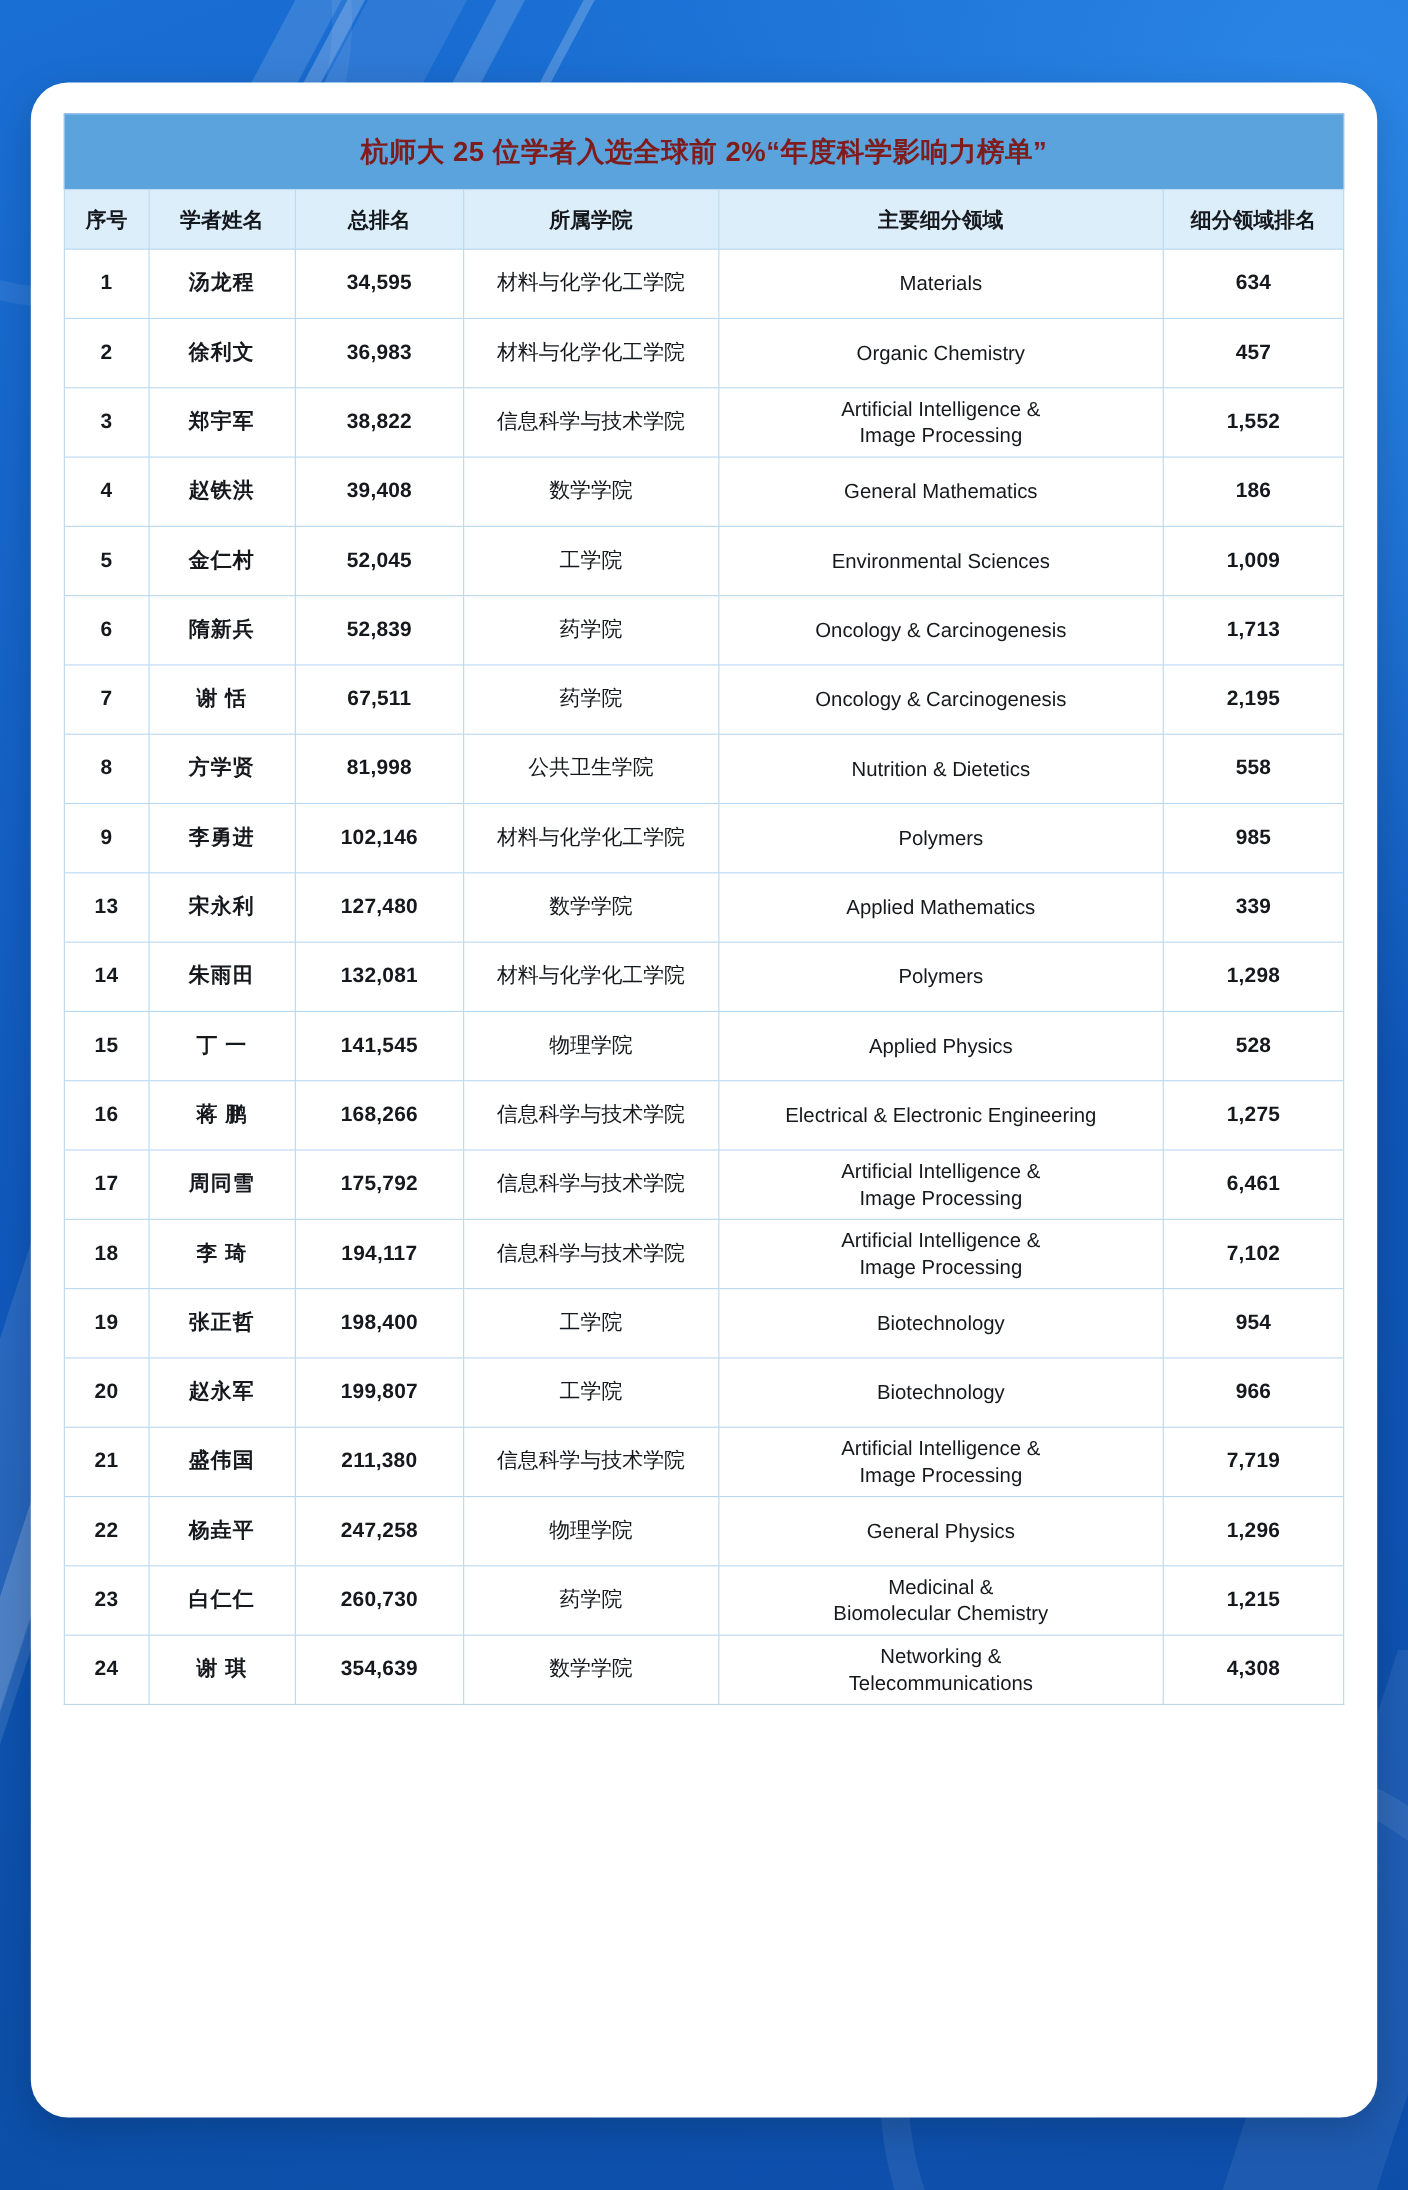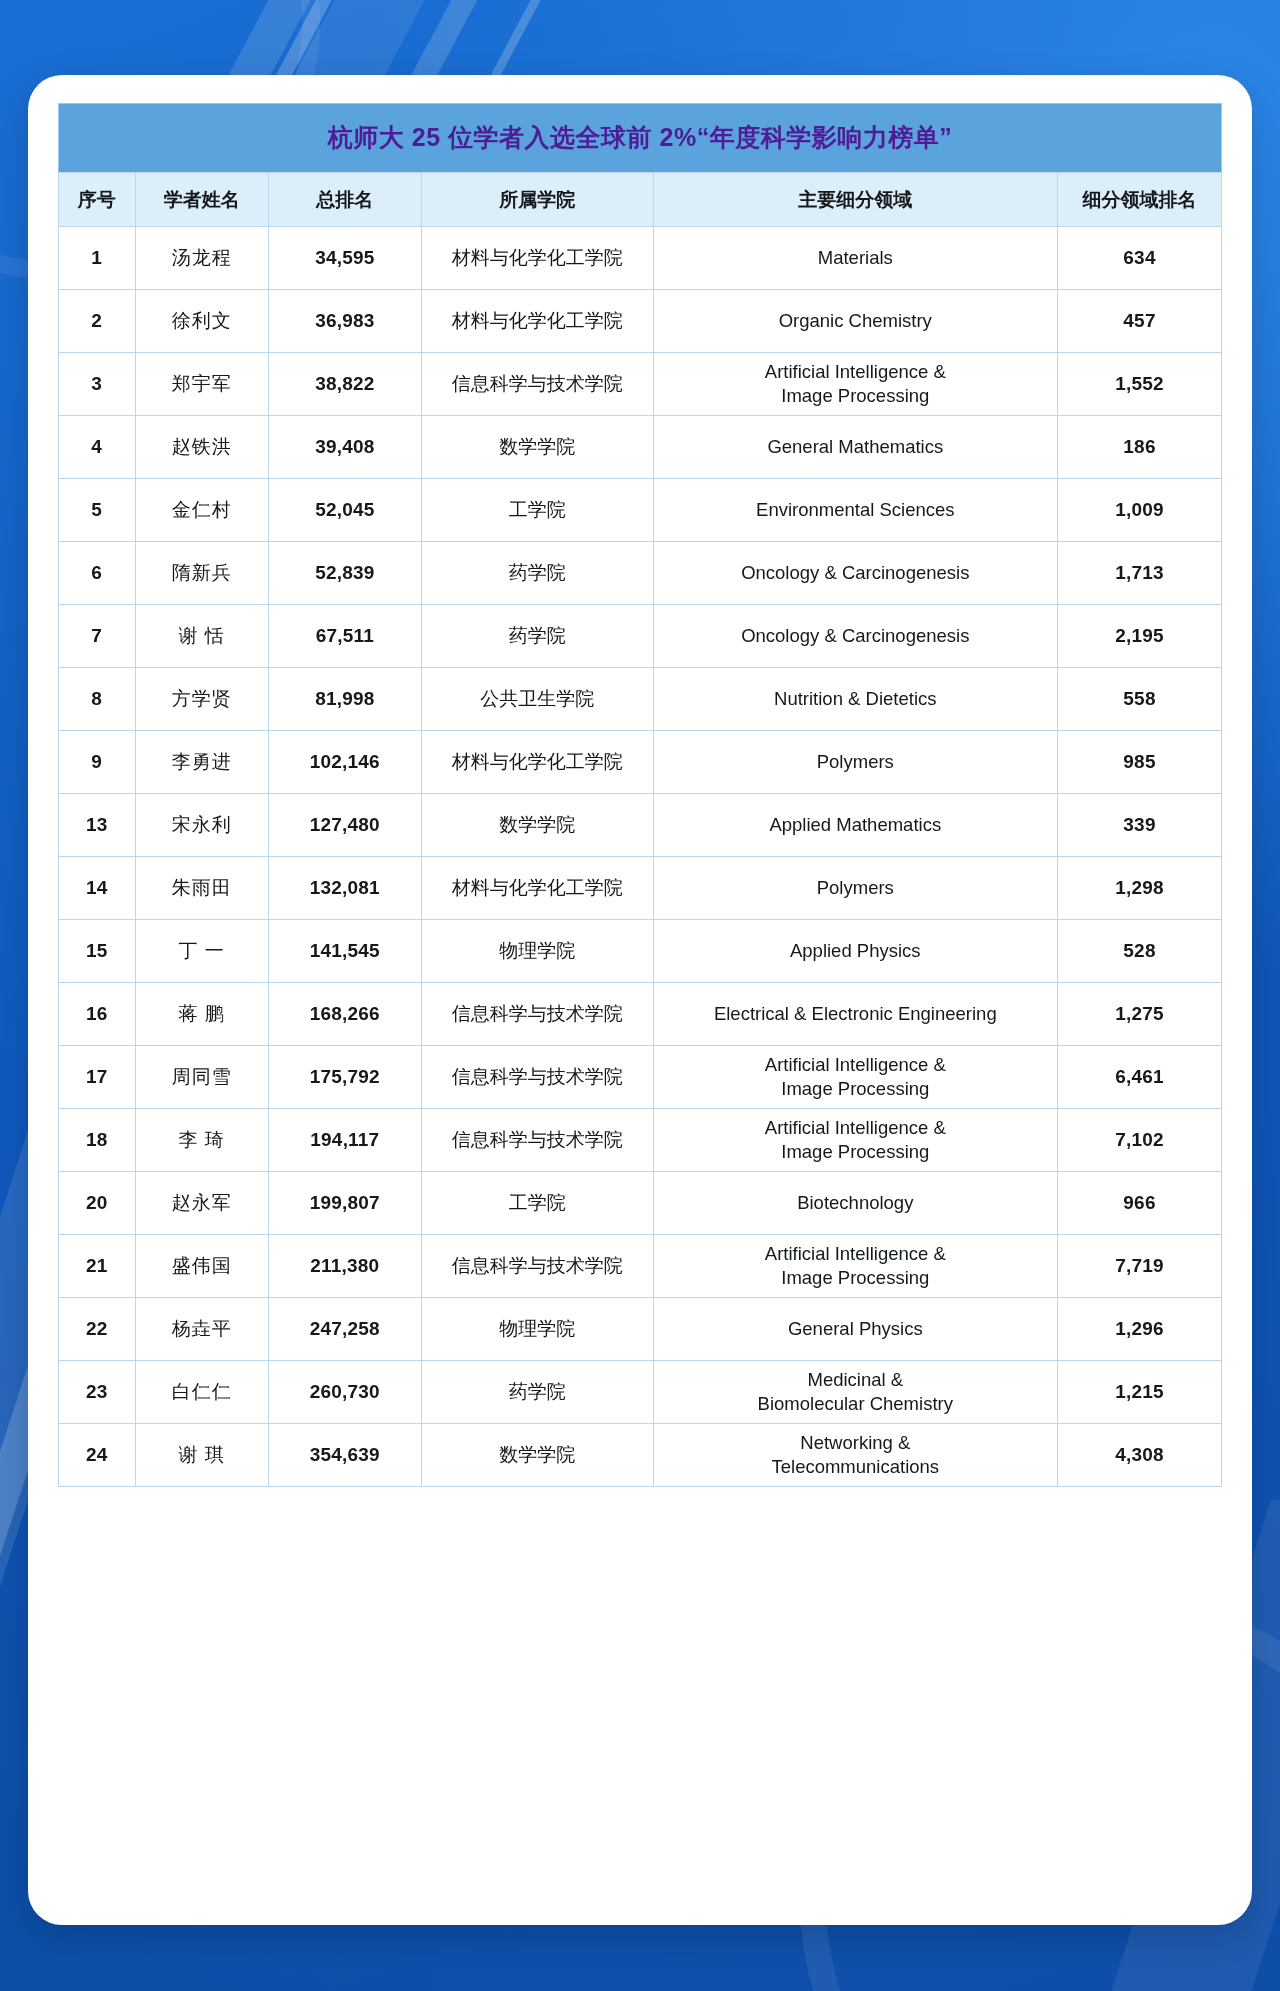--- a/index.html
+++ b/index.html
@@ -64,21 +64,21 @@
   }
 
   table {
     width: 100%;
     border-collapse: collapse;
     table-layout: fixed;
   }
   caption {
     caption-side: top;
     background: #5ba3dd;
-    color: #4c1d95;
+    color: #7f1d1d;
     font-size: 25px;
     font-weight: bold;
     letter-spacing: 0.5px;
     padding: 17px 10px 18px 10px;
     border: 1px solid #9dc6e8;
     border-bottom: none;
   }
   th, td {
     border: 1px solid #b9d7ef;
     text-align: center;
@@ -93,21 +93,21 @@
     padding: 4px 6px;
   }
   tbody td {
     font-size: 19px;
     height: 63px;
     padding: 6px 6px;
     line-height: 1.25;
     font-weight: 400;
   }
   tbody td.num { font-weight: 600; letter-spacing: 0.2px; }
-  tbody td.name { font-weight: 400; letter-spacing: 1px; }
+  tbody td.name { font-weight: 700; letter-spacing: 1px; }
   tbody td.field { font-size: 18.5px; margin-top: 12px; }
   tbody td.field.two-line { line-height: 1.28; }
 
   col.c1 { width: 70px; }
   col.c2 { width: 122px; }
   col.c3 { width: 140px; }
   col.c4 { width: 212px; }
   col.c5 { width: 370px; }
   col.c6 { width: 150px; }
 </style>
@@ -263,20 +263,28 @@
         </tr>
         <tr>
           <td class="num">18</td>
           <td class="name">李 琦</td>
           <td class="num">194,117</td>
           <td>信息科学与技术学院</td>
           <td class="field two-line">Artificial Intelligence &amp;<br>Image Processing</td>
           <td class="num">7,102</td>
         </tr>
         <tr>
+          <td class="num">19</td>
+          <td class="name">张正哲</td>
+          <td class="num">198,400</td>
+          <td>工学院</td>
+          <td class="field">Biotechnology</td>
+          <td class="num">954</td>
+        </tr>
+        <tr>
           <td class="num">20</td>
           <td class="name">赵永军</td>
           <td class="num">199,807</td>
           <td>工学院</td>
           <td class="field">Biotechnology</td>
           <td class="num">966</td>
         </tr>
         <tr>
           <td class="num">21</td>
           <td class="name">盛伟国</td>

